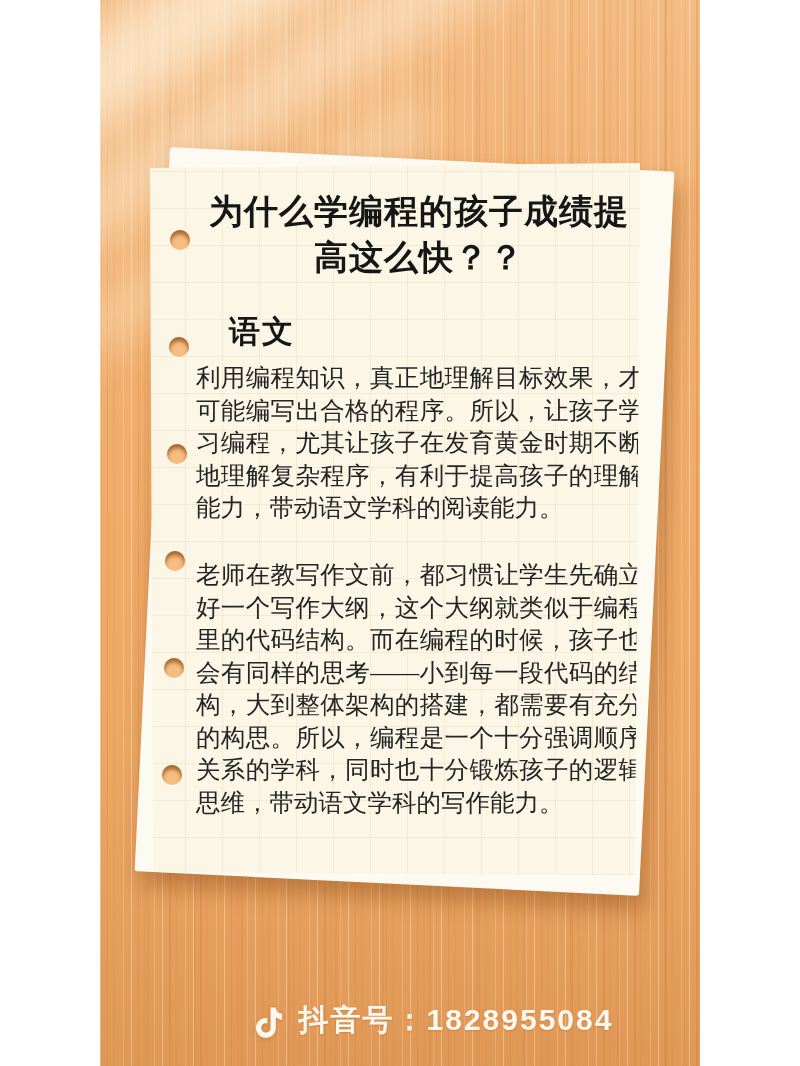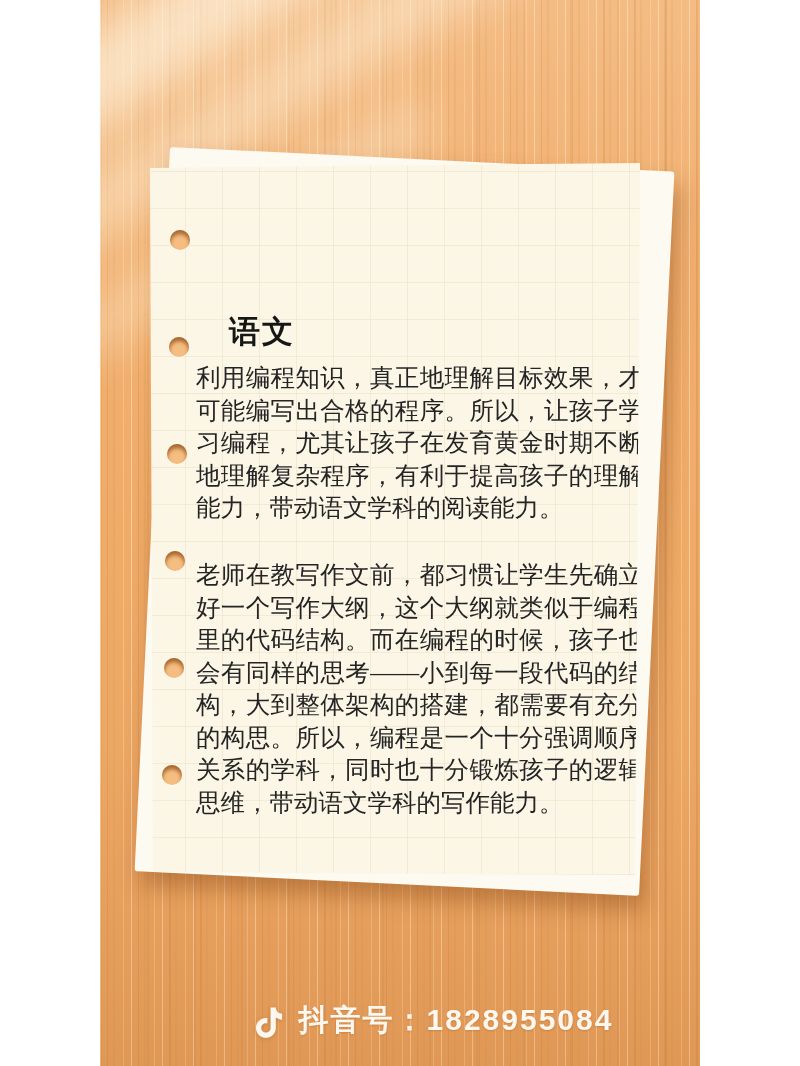--- a/index.html
+++ b/index.html
@@ -105,20 +105,23 @@
     <div class="paper">
       <div class="grid"></div>
 
       <span class="hole h1"></span>
       <span class="hole h2"></span>
       <span class="hole h3"></span>
       <span class="hole h4"></span>
       <span class="hole h5"></span>
       <span class="hole h6"></span>
 
+      <div class="note-title">
+        <span class="title-inner">为什么学编程的孩子成绩提高这么快？？</span>
+      </div>
 
       <div class="section-heading">语文</div>
 
       <p class="para para-2">老师在教写作文前，都习惯让学生先确立好一个写作大纲，这个大纲就类似于编程里的代码结构。而在编程的时候，孩子也会有同样的思考——小到每一段代码的结构，大到整体架构的搭建，都需要有充分的构思。所以，编程是一个十分强调顺序关系的学科，同时也十分锻炼孩子的逻辑思维，带动语文学科的写作能力。</p>
 
       <p class="para para-1">利用编程知识，真正地理解目标效果，才可能编写出合格的程序。所以，让孩子学习编程，尤其让孩子在发育黄金时期不断地理解复杂程序，有利于提高孩子的理解能力，带动语文学科的阅读能力。</p>
     </div>
   </div>
 
   <div class="branding">

